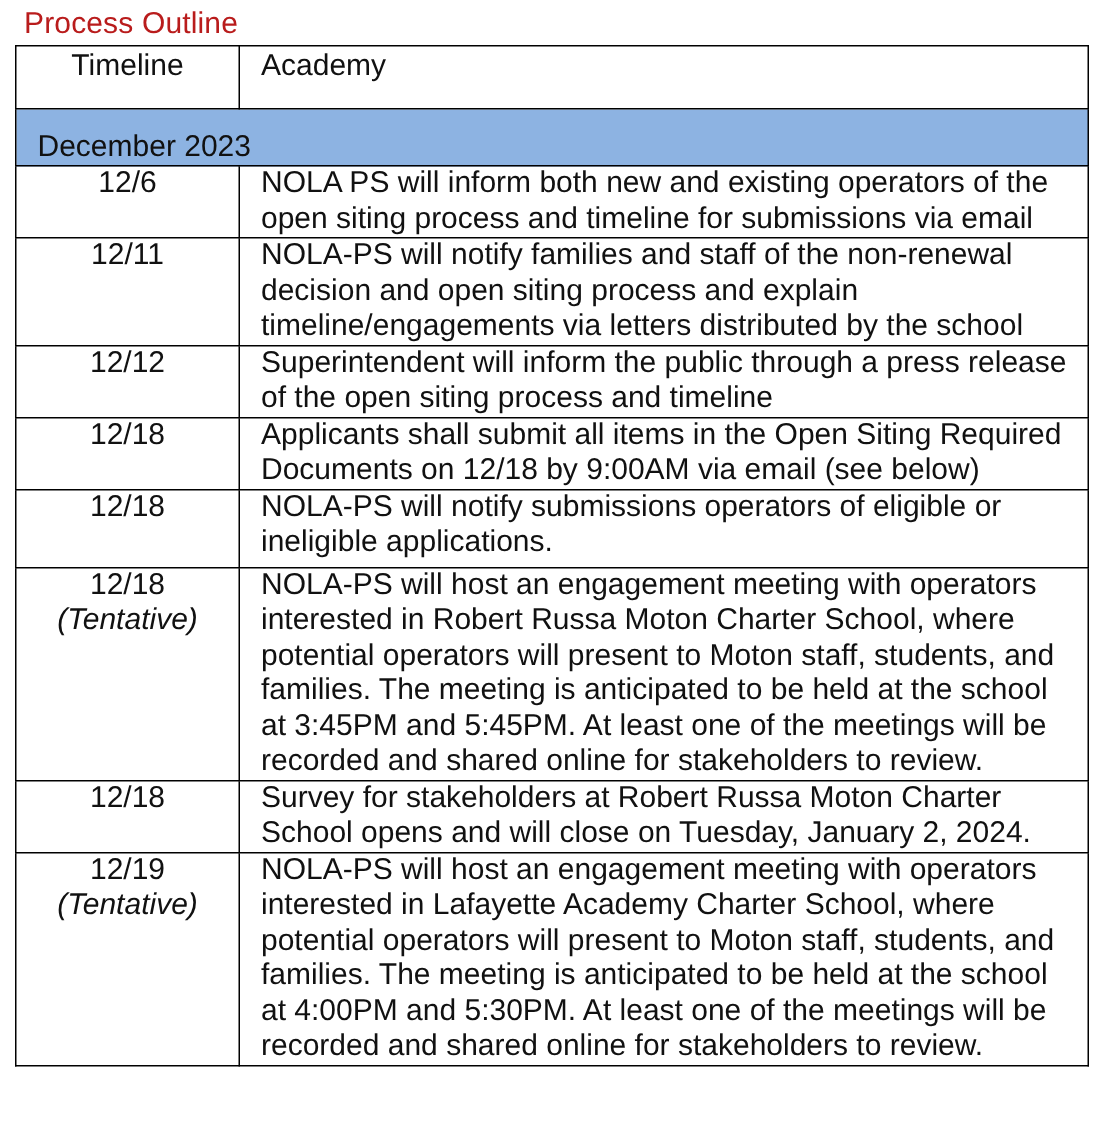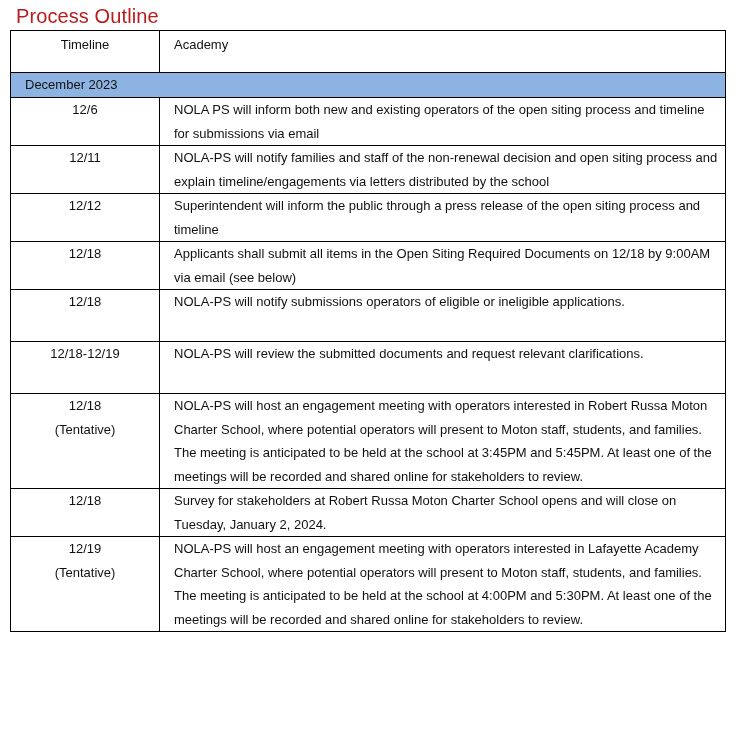--- a/index.html
+++ b/index.html
@@ -13,31 +13,31 @@
     letter-spacing: 0.1px;
   }
   table {
     position: absolute; left: 10px; top: 30px;
     width: 715px; border-collapse: collapse; table-layout: fixed;
   }
   col.c1 { width: 149px; }
   col.c2 { width: 566px; }
   td, th {
     border: 1px solid #000; vertical-align: top;
-    font-size: 13px; line-height: 23.5px; font-weight: normal;
+    font-size: 20px; line-height: 23.5px; font-weight: normal;
     padding: 0 6px 0 14px;
   }
   th { text-align: left; }
   .tl { text-align: center; padding: 0 4px; }
   .hdr th { height: 39px; padding-top: 2px; }
   .hdr th.tl { text-align: center; }
   .month td {
-    background: #8db3e2; padding: 0 0 0 14px; height: 24px; line-height: 24px;
+    background: #8db3e2; padding: 13px 0 0 14px; height: 24px; line-height: 24px;
   }
-  .tent { display: block; text-align: center; }
+  .tent { font-style: italic; display: block; text-align: center; }
   tr.tall td { height: 51px; }
   .act { padding-left: 14px; }
 </style>
 </head>
 <body>
 
 <div class="heading">Process Outline</div>
 
 <table>
   <colgroup>
@@ -67,24 +67,20 @@
         <td class="act">Superintendent will inform the public through a press release of the open siting process and timeline</td>
       </tr>
       <tr>
         <td class="tl"><span>12/18</span></td>
         <td class="act">Applicants shall submit all items in the Open Siting Required Documents on 12/18 by 9:00AM via email (see below)</td>
       </tr>
       <tr class="tall">
         <td class="tl"><span>12/18</span></td>
         <td class="act">NOLA-PS will notify submissions operators of eligible or ineligible applications.</td>
       </tr>
-      <tr class="tall">
-        <td class="tl"><span>12/18-12/19</span></td>
-        <td class="act">NOLA-PS will review the submitted documents and request relevant clarifications.</td>
-      </tr>
       <tr>
         <td class="tl"><span>12/18</span><span class="tent">(Tentative)</span></td>
         <td class="act">NOLA-PS will host an engagement meeting with operators interested in Robert Russa Moton Charter School, where potential operators will present to Moton staff, students, and families.  The meeting is anticipated to be held at the school at 3:45PM and 5:45PM.  At least one of the meetings will be recorded and shared online for stakeholders to review.</td>
       </tr>
       <tr>
         <td class="tl"><span>12/18</span></td>
         <td class="act">Survey for stakeholders at Robert Russa Moton Charter School opens and will close on Tuesday, January 2, 2024.</td>
       </tr>
       <tr>
         <td class="tl"><span>12/19</span><span class="tent">(Tentative)</span></td>

